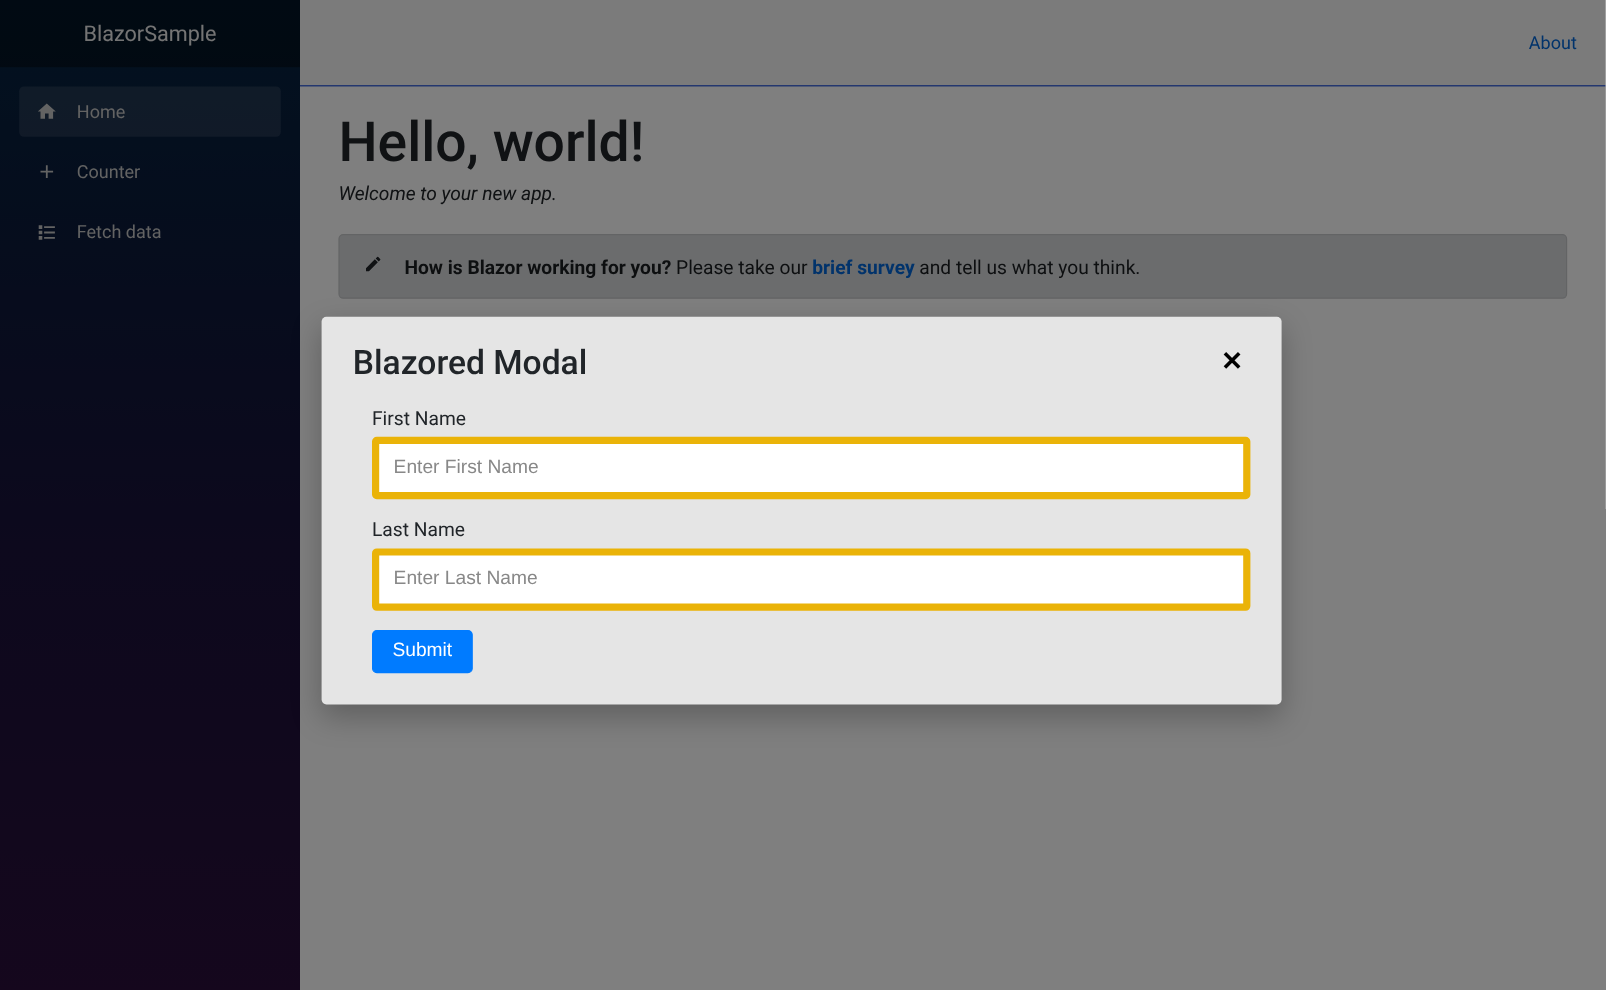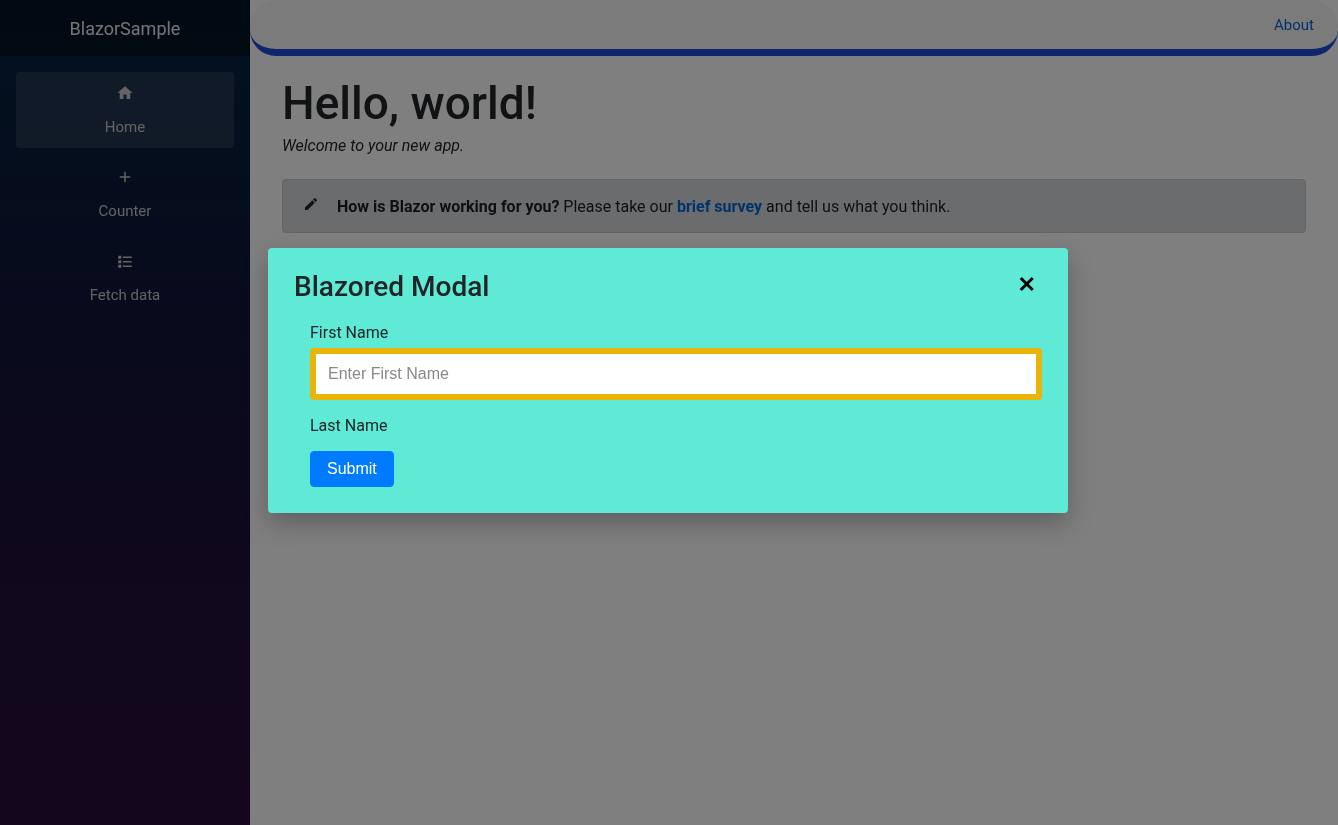--- a/index.html
+++ b/index.html
@@ -44,21 +44,20 @@
     }
     .sidebar-item {
       display: flex;
       align-items: center;
       gap: 16px;
       padding: 12px 14px;
       border-radius: 4px;
       color: #c6c6c6;
       font-size: 15px;
       cursor: pointer;
-      flex-direction: column;
     }
     .sidebar-item.active {
       background: rgba(255,255,255,0.1);
     }
     .sidebar-icon {
       width: 18px;
       height: 18px;
       display: inline-flex;
       align-items: center;
       justify-content: center;
@@ -67,28 +66,27 @@
     .sidebar-icon svg { width: 18px; height: 18px; fill: currentColor; }
     
     .main {
       flex: 1;
       display: flex;
       flex-direction: column;
       background: #fff;
       min-width: 0;
     }
     .top-row {
-      height: 56px;
-      border-bottom: 7px solid #1d4ed8;
+      height: 72px;
+      border-bottom: 1px solid #1d4ed8;
       display: flex;
       align-items: center;
       justify-content: flex-end;
       padding: 0 24px;
       background: #f7f7f7;
-      border-radius: 26px;
     }
     .top-row a {
       color: #0366d6;
       text-decoration: none;
       font-size: 15px;
     }
     .content {
       padding: 20px 32px;
       flex: 1;
     }
@@ -118,24 +116,24 @@
     .alert a { color: #0366d6; text-decoration: none; font-weight: 700; }
     
     .overlay {
       position: absolute;
       inset: 0;
       background: rgba(0,0,0,0.5);
     }
     
     .modal {
       position: absolute;
-      top: 248px;
+      top: 264px;
       left: 268px;
       width: 800px;
-      background: #5eead4;
+      background: #e5e5e5;
       border-radius: 4px;
       box-shadow: 0 10px 25px rgba(0,0,0,0.25);
       z-index: 10;
     }
     .modal-header {
       padding: 22px 26px 12px 26px;
       display: flex;
       align-items: flex-start;
       justify-content: space-between;
     }
@@ -258,16 +256,17 @@
       <span>✕</span>
     </button>
   </div>
   <div class="modal-body">
     <div class="form-group">
       <label>First Name</label>
       <input type="text" class="form-control" placeholder="Enter First Name" style="">
     </div>
     <div class="form-group">
       <label>Last Name</label>
+      <input type="text" class="form-control" placeholder="Enter Last Name" style="">
     </div>
     <button class="btn-primary">Submit</button>
   </div>
 </div>
 
 </body></html>

